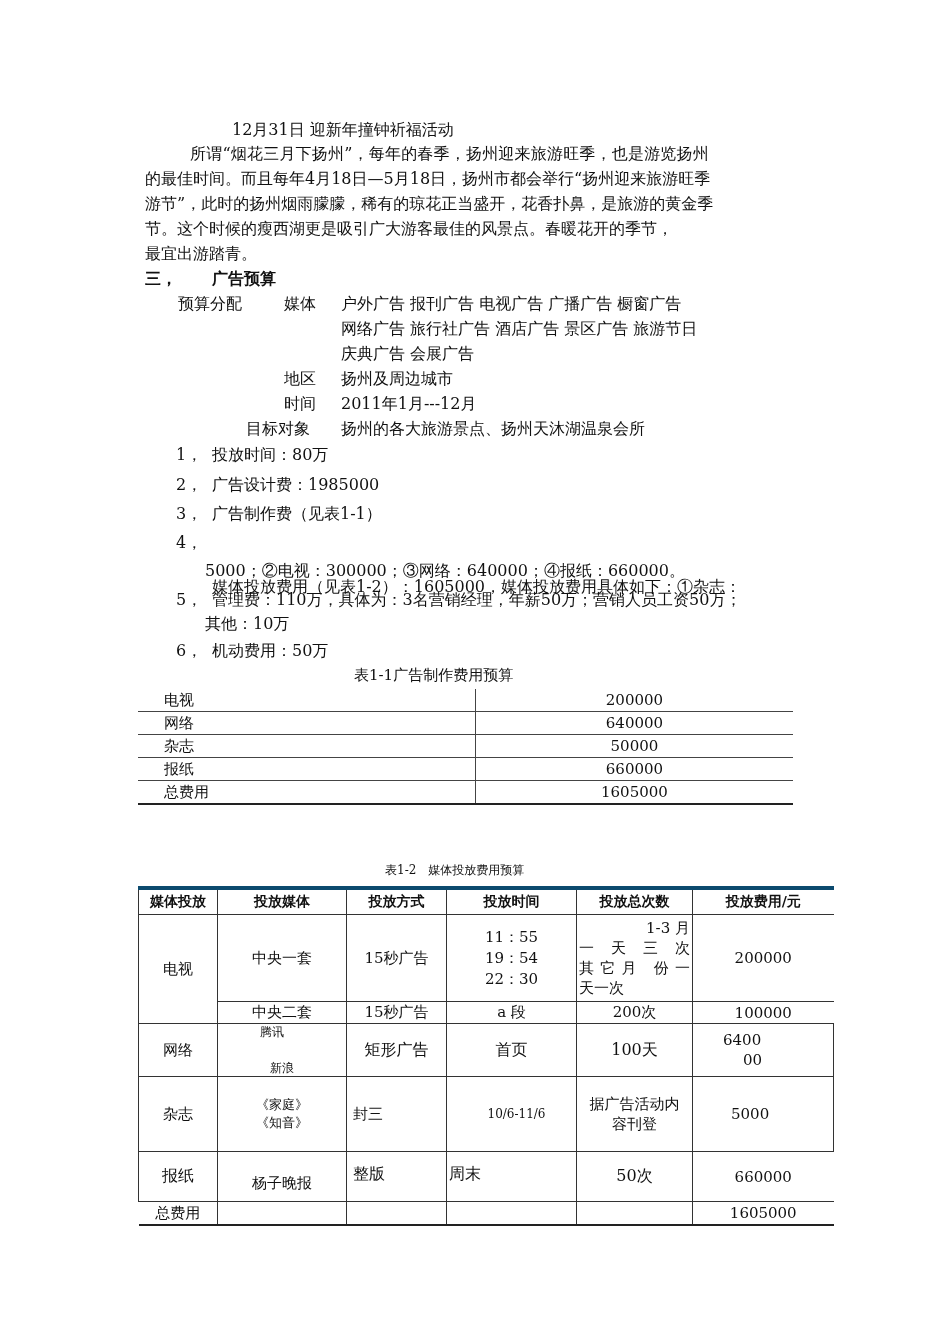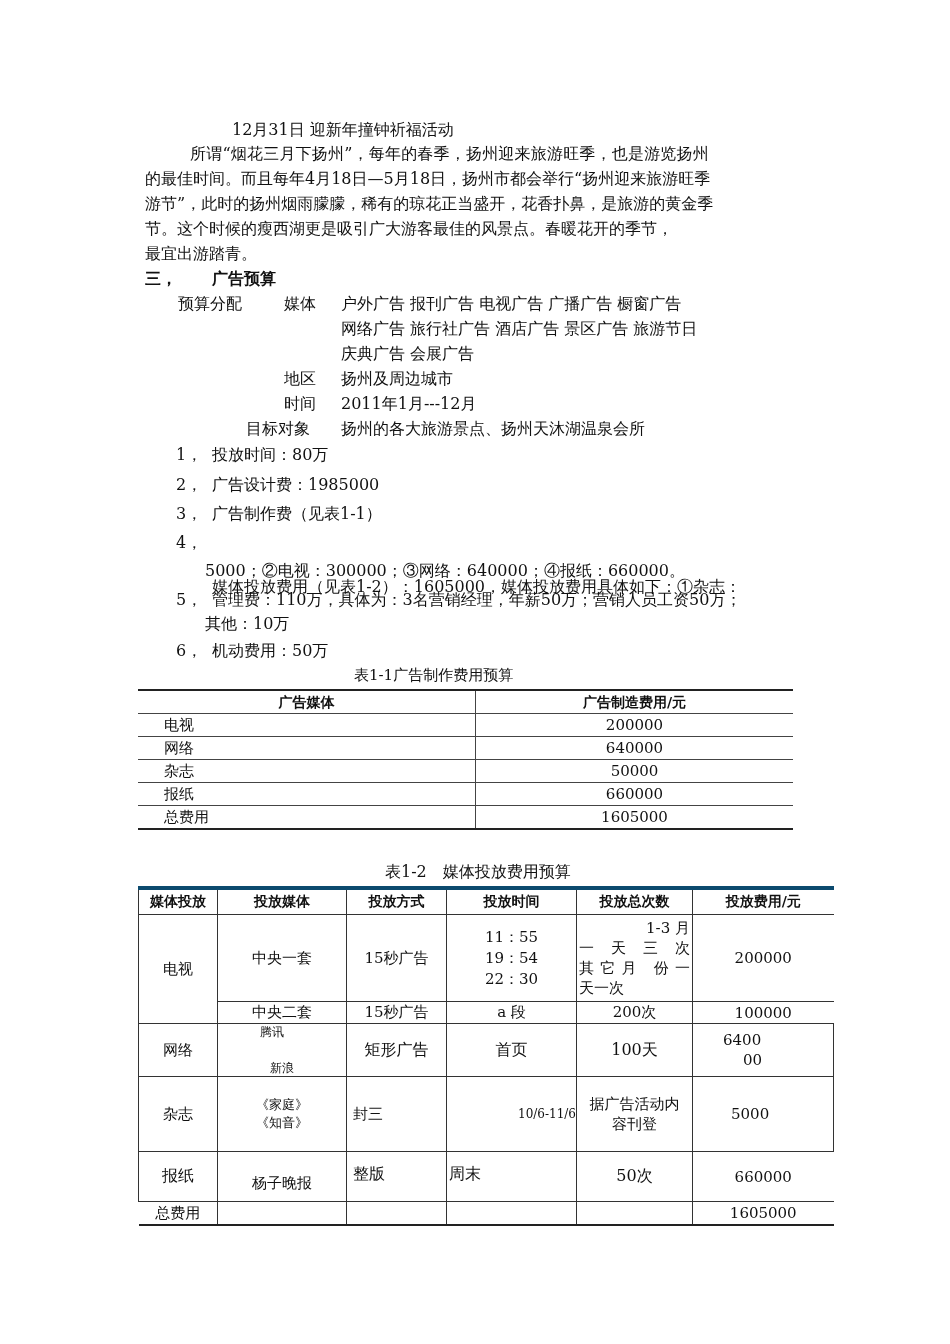--- a/index.html
+++ b/index.html
@@ -63,24 +63,20 @@
 <div class="abs t16" style="left:205px;top:560px;">5000；②电视：300000；③网络：640000；④报纸：660000。</div>
 <div class="abs t16" style="left:176px;top:589px;">5，</div>
 <div class="abs t16" style="left:212px;top:589px;">管理费：110万，具体为：3名营销经理，年薪50万；营销人员工资50万；</div>
 <div class="abs t16" style="left:205px;top:613px;">其他：10万</div>
 <div class="abs t16" style="left:176px;top:640px;">6，</div>
 <div class="abs t16" style="left:212px;top:640px;">机动费用：50万</div>
 
 <div class="abs t15" style="left:354px;top:666px;">表1-1广告制作费用预算</div>
 <table class="tb1">
   <tbody>
-      <tr>
-    <th class="c1" style="width:337px;">广告媒体</th>
-    <th class="c2">广告制造费用/元</th>
-  </tr>
   <tr>
     <td class="c1">电视</td>
     <td class="c2">200000</td>
   </tr>
   <tr>
     <td class="c1">网络</td>
     <td class="c2">640000</td>
   </tr>
   <tr>
     <td class="c1">杂志</td>
@@ -90,21 +86,21 @@
     <td class="c1">报纸</td>
     <td class="c2">660000</td>
   </tr>
   <tr class="last">
     <td class="c1">总费用</td>
     <td class="c2">1605000</td>
   </tr>
 </tbody>
   </table>
 
-<div class="abs" style="left:385px;top:862px;font-size:16px;">表1-2　媒体投放费用预算</div>
+<div class="abs" style="left:385px;top:862px;font-size:12px;">表1-2　媒体投放费用预算</div>
 <table class="tb2">
   <tbody>
       <tr>
     <th style="width:78px;">媒体投放</th>
     <th style="width:128px;">投放媒体</th>
     <th style="width:99px;">投放方式</th>
     <th style="width:129px;">投放时间</th>
     <th style="width:115px;margin-left:36px;">投放总次数</th>
     <th class="noright">投放费用/元</th>
   </tr>
@@ -149,21 +145,21 @@
     </td>
   </tr>
 
   <tr style="height:75px;">
     <td>杂志</td>
     <td class="small">
       <div>《家庭》</div>
       <div>《知音》</div>
     </td>
     <td style="text-align:left;padding-left:6px;">封三</td>
-    <td class="tiny" style="text-align:right;padding-left:10px;">10/6-11/6</td>
+    <td class="tiny" style="text-align:center;padding-left:10px;">10/6-11/6</td>
     <td style="line-height:20px;">
       <div>据广告活动内</div>
       <div>容刊登</div>
     </td>
     <td style="text-align:left;padding-left:38px;">5000</td>
   </tr>
 
   <tr style="height:50px;">
     <td style="font-size:16px;">报纸</td>
     <td style="padding-top:14px;">杨子晚报</td>

